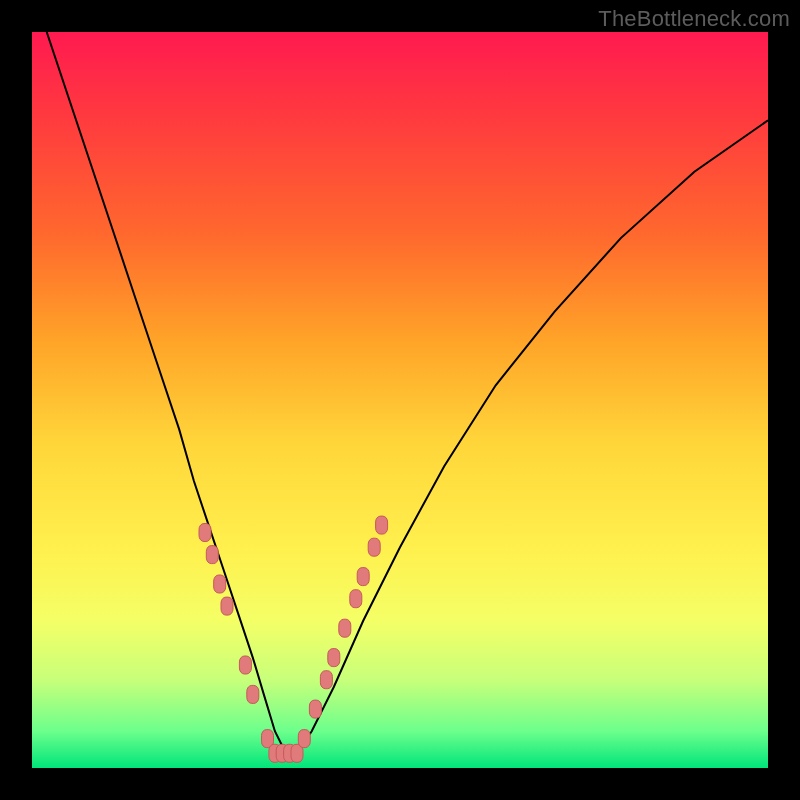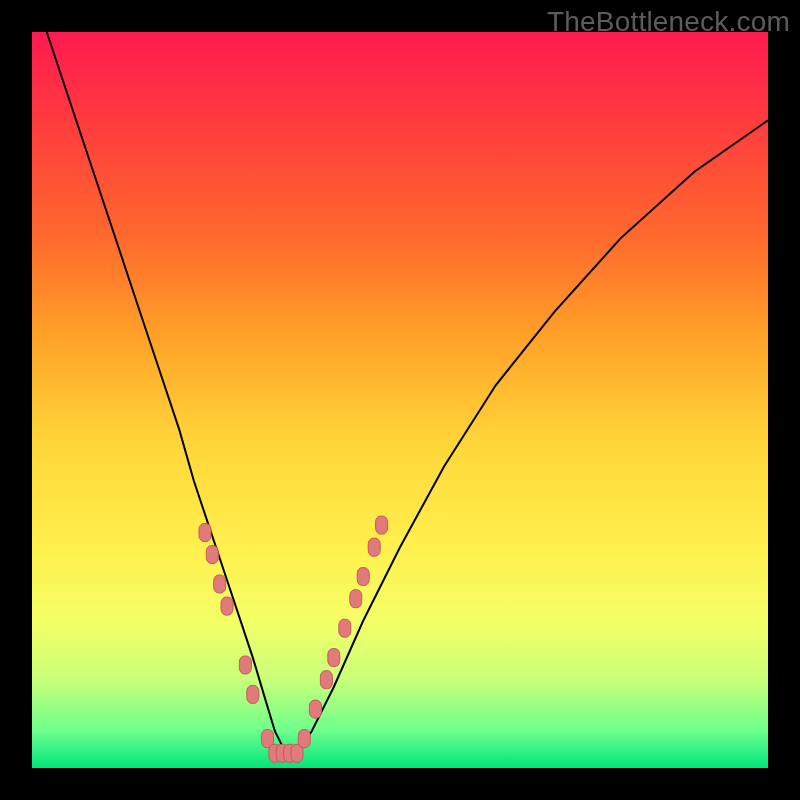--- a/index.html
+++ b/index.html
@@ -33,21 +33,21 @@
       #c8ff7a 88%,
       #6cff8c 95%,
       #00e57a 100%
     );
   }
   .watermark {
     position: absolute;
     top: 6px;
     right: 10px;
     color: #5c5c5c;
-    font-size: 28px;
+    font-size: 22px;
     font-weight: 500;
     letter-spacing: 0.2px;
     user-select: none;
   }
   svg.curve {
     position: absolute;
     left: 0; top: 0;
     width: 736px; height: 736px;
   }
 </style>

